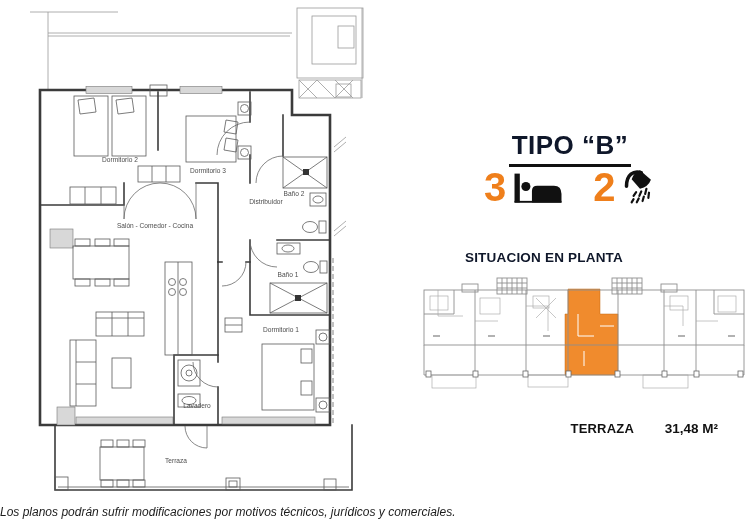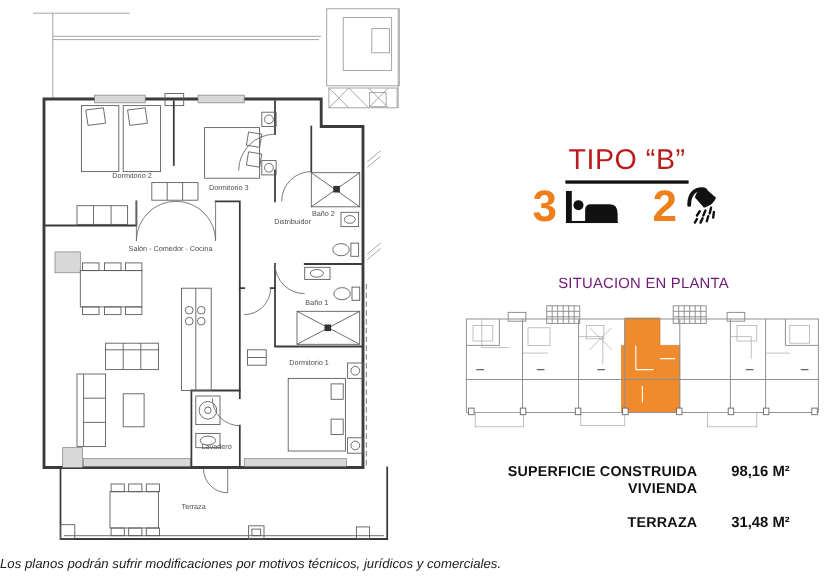--- a/index.html
+++ b/index.html
@@ -15,32 +15,32 @@
   .f{stroke:#5a5a5a;stroke-width:0.8;fill:none;}
   .fd{fill:#333;stroke:none;}
   .lt{stroke:#9a9a9a;stroke-width:0.8;fill:none;}
   .sill{fill:#d8d8d8;stroke:#777;stroke-width:0.6;}
   .dash{stroke:#777;stroke-width:0.9;stroke-dasharray:5 3;fill:none;}
   .arc{stroke:#6a6a6a;stroke-width:0.8;fill:none;}
   .rlabel{font-family:"Liberation Sans",sans-serif;font-size:6.6px;fill:#4d4d4d;text-anchor:middle;}
   
   .title-block{position:absolute;left:470px;top:130px;width:200px;text-align:center;}
   .title-text{
-    display:inline-block;font-size:26px;font-weight:normal;color:#b91c1c;
+    display:inline-block;font-size:26px;font-weight:bold;color:#0f172a;
     border-bottom:3.5px solid #101010;padding:0 3px 3px 3px;letter-spacing:0.5px;text-align:right;
   }
   .features{position:absolute;left:484px;top:164px;width:180px;display:flex;align-items:center;}
   .feat-num{font-size:40px;font-weight:bold;color:var(--accent,#EF7F1B);line-height:1;}
   .feat-icon{display:inline-block;}
   .feat-icon.bed{margin-left:7px;margin-top:6px;}
   .feat-icon.shower{margin-left:6px;}
   .feat-gap{width:30px;}
   .situ-head{
-    position:absolute;left:435px;top:250px;width:300px;text-align:center;
-    font-size:13.5px;font-weight:normal;letter-spacing:0.2px;color:#701a75;
+    position:absolute;left:394px;top:250px;width:300px;text-align:center;
+    font-size:13.5px;font-weight:bold;letter-spacing:0.2px;color:#0f172a;
   }
   .situ-wrap{position:absolute;left:418px;top:276px;width:332px;height:124px;}
   .hl{fill:var(--hl,#F08B2D);stroke:#c06a14;stroke-width:0.5;}
   .sg{stroke:#8f8f8f;stroke-width:0.9;fill:none;}
   .sg2{stroke:#a8a8a8;stroke-width:0.65;fill:none;}
   .sg3{stroke:#666;stroke-width:1.1;fill:none;}
   .spost{fill:#fff;stroke:#666;stroke-width:0.8;}
   .swhite{stroke:#fff;stroke-width:1;fill:none;}
   
   .areas{position:absolute;left:418px;top:421px;width:300px;}
@@ -295,22 +295,18 @@
     <rect class="spost" x="197" y="95" width="5" height="6"></rect>
         <rect class="spost" x="244" y="95" width="5" height="6"></rect>
     <rect class="spost" x="276" y="95" width="5" height="6"></rect>
         <rect class="spost" x="320" y="95" width="5" height="6"></rect>
   </g>
 </svg>
 </div>
 
 <div class="areas">
   <div class="area-row">
-    <span class="area-label">SUPERFICIE CONSTRUIDA VIVIENDA</span>
-    <span class="area-value">98,16 M²</span>
-  </div>
-  <div class="area-row">
     <span class="area-label">TERRAZA</span>
     <span class="area-value">31,48 M²</span>
   </div>
 </div>
 
 <div class="disclaimer">Los planos podrán sufrir modificaciones por motivos técnicos, jurídicos y comerciales.</div>
 
 </body></html>

